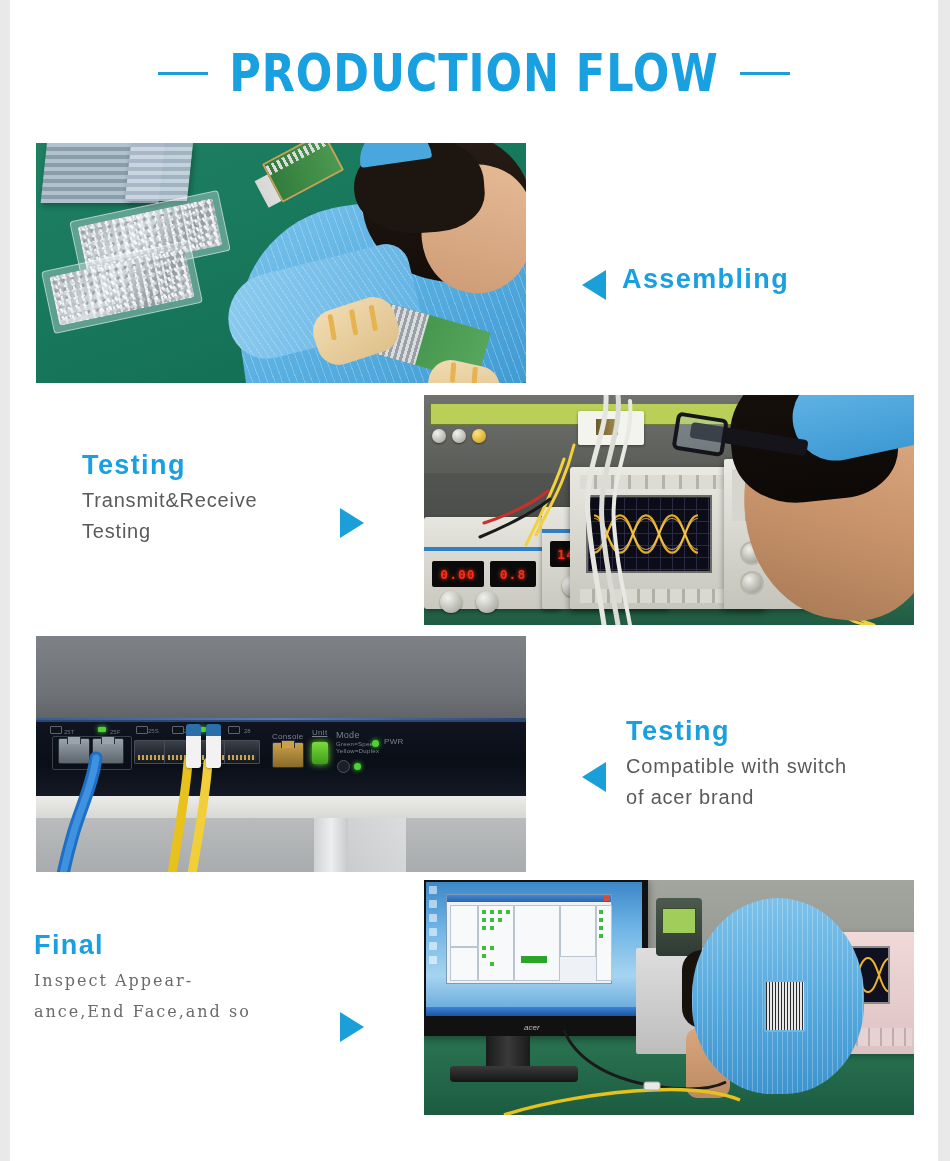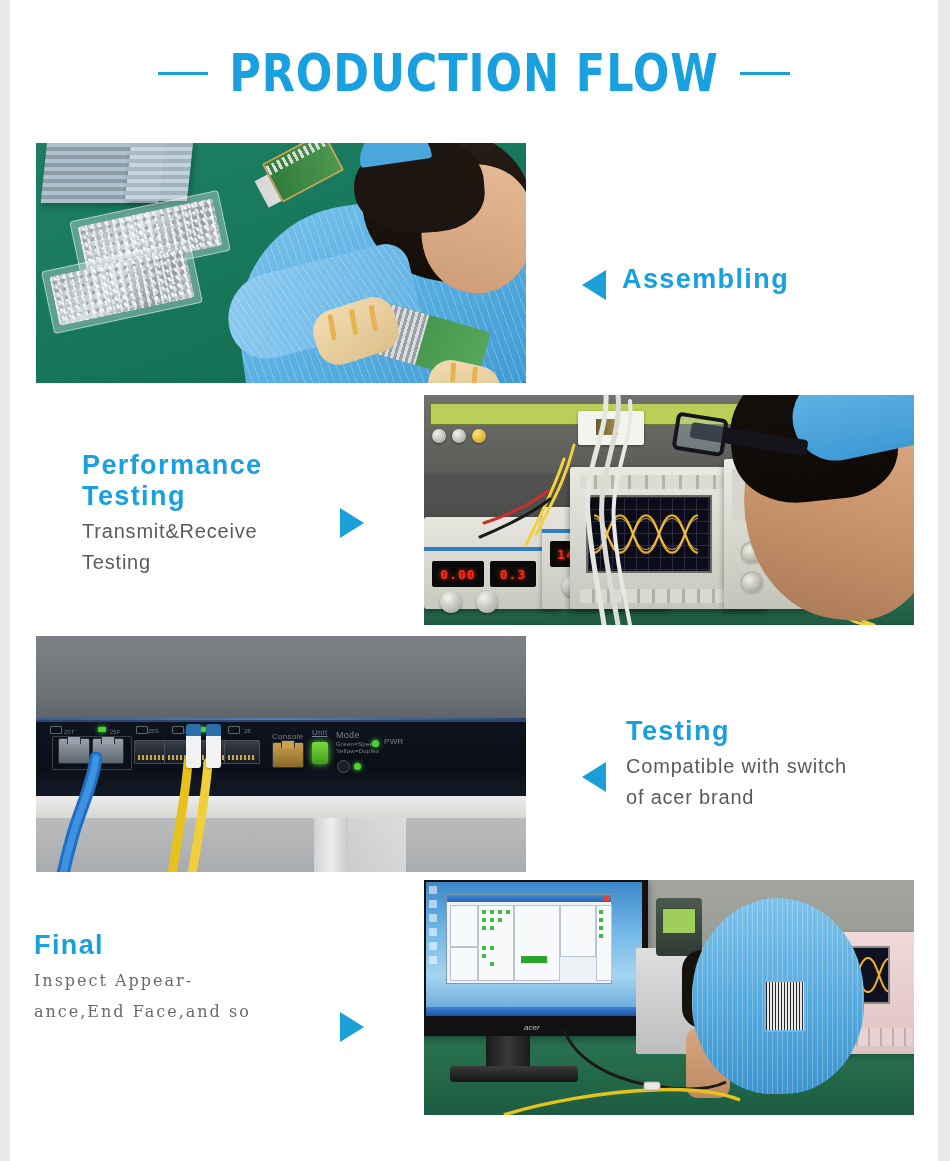--- a/index.html
+++ b/index.html
@@ -324,41 +324,40 @@
       <div class="fingerband" style="left:42px;top:2px;height:20px;transform:rotate(-8deg);"></div>
     </div>
   </div>
 
   <div class="arrow left" style="left:572px;top:270px;"></div>
   <div class="caption" style="left:612px;top:264px;">
     <div class="cap-title single">Assembling</div>
   </div>
 
   <div class="caption" style="left:72px;top:450px;width:250px;">
-    <div class="cap-title">Performance</div>
     <div class="cap-title">Testing</div>
     <div class="cap-sub">Transmit&amp;Receive</div>
     <div class="cap-sub" style="margin-top:0;">Testing</div>
   </div>
   <div class="arrow right" style="left:330px;top:508px;"></div>
 
   <div class="photo" id="photo-performance">
     <div class="lab-wall"></div>
     <div class="lab-bench"></div>
 
     <div id="meter-top">
       <div class="scr"></div>
       <div class="knob" style="left:8px;top:34px;width:14px;height:14px;"></div>
       <div class="knob" style="left:28px;top:34px;width:14px;height:14px;"></div>
       <div class="knob" style="left:48px;top:34px;width:14px;height:14px;background:radial-gradient(circle at 35% 30%,#ffe17a,#c79a18);"></div>
     </div>
 
     <div class="inst" id="psu-a">
       <div class="led-disp" style="left:8px;top:44px;width:52px;">0.00</div>
-      <div class="led-disp" style="left:66px;top:44px;width:46px;">0.3</div>
+      <div class="led-disp" style="left:66px;top:44px;width:46px;">0.8</div>
       <div class="knob" style="left:16px;top:74px;"></div>
       <div class="knob" style="left:52px;top:74px;"></div>
       <div style="position:absolute;left:0;top:30px;width:100%;height:4px;background:#2f7fc4;"></div>
     </div>
 
     <div class="inst" id="psu-b">
       <div class="led-disp" style="left:8px;top:34px;width:50px;">14.0</div>
       <div class="led-disp" style="left:64px;top:34px;width:50px;">0.49</div>
       <div class="knob" style="left:20px;top:68px;"></div>
       <div class="knob" style="left:60px;top:68px;"></div>

